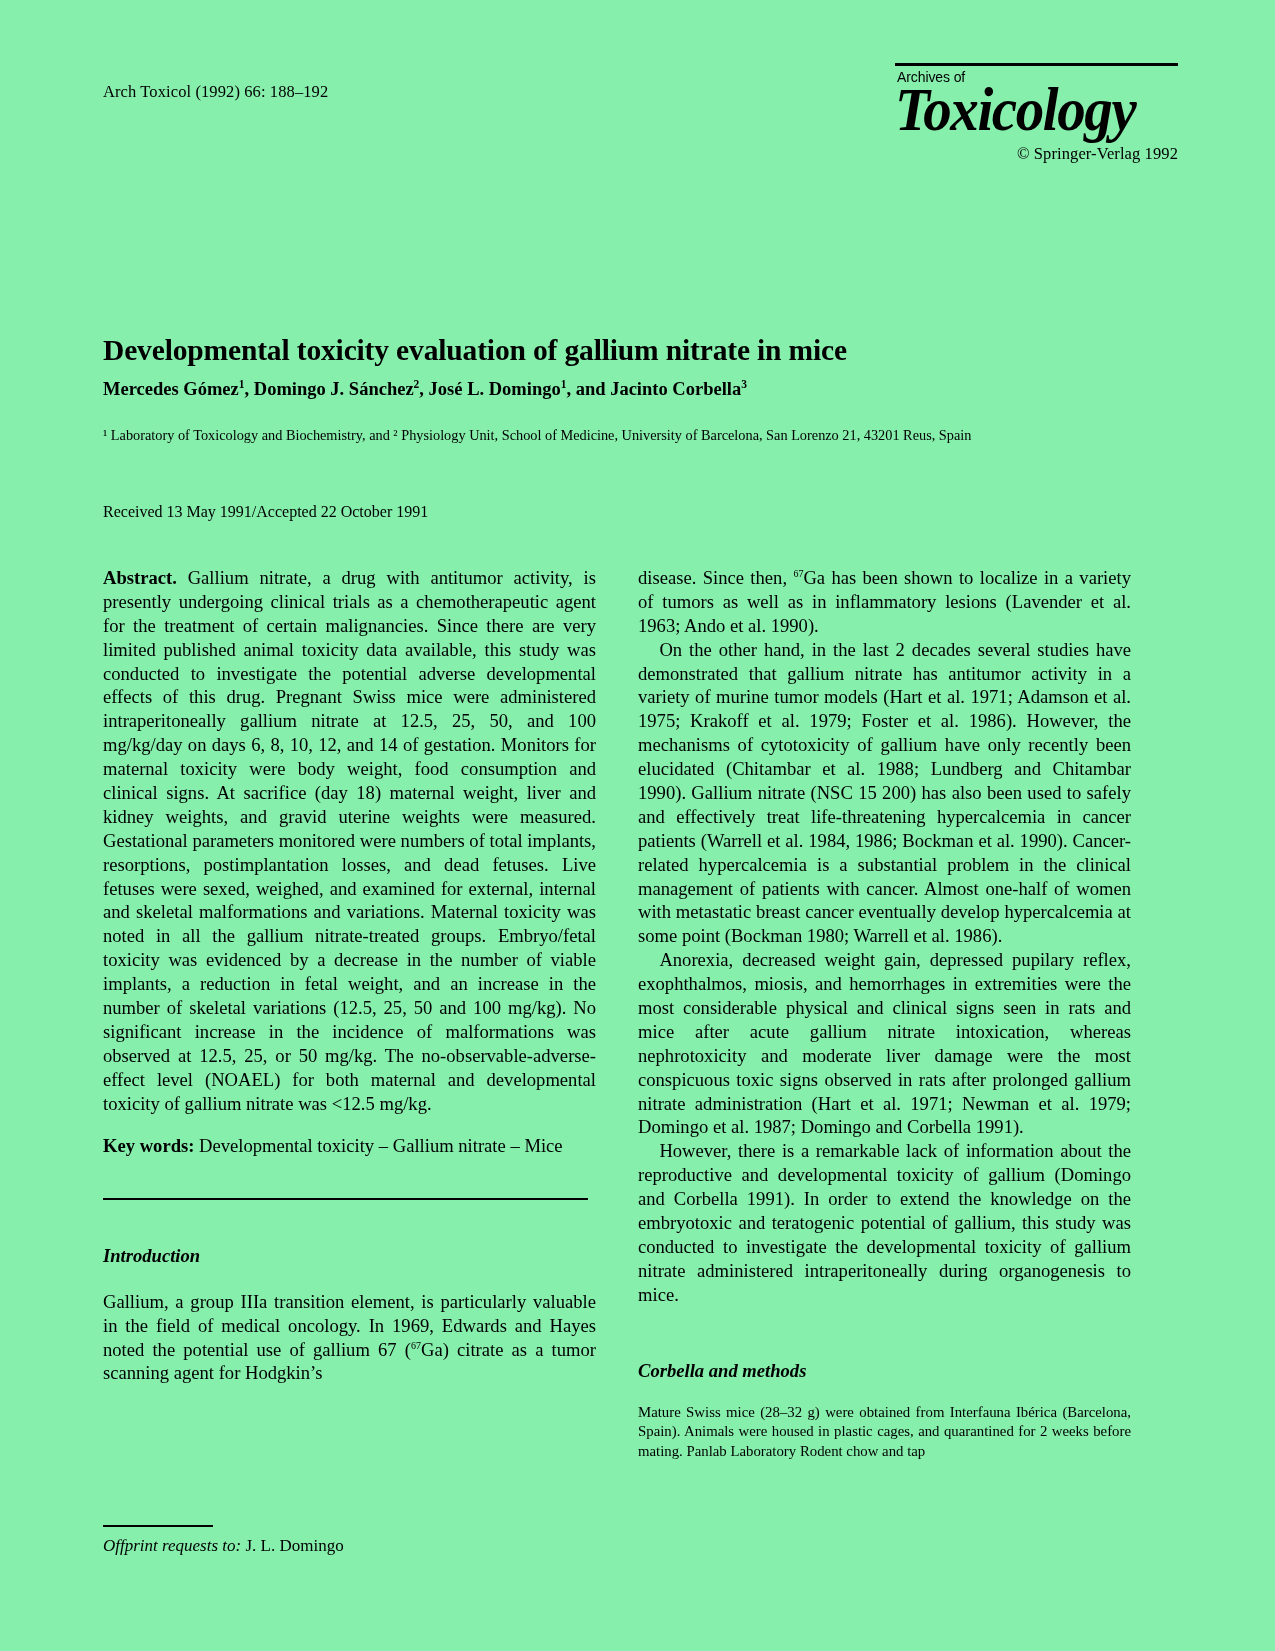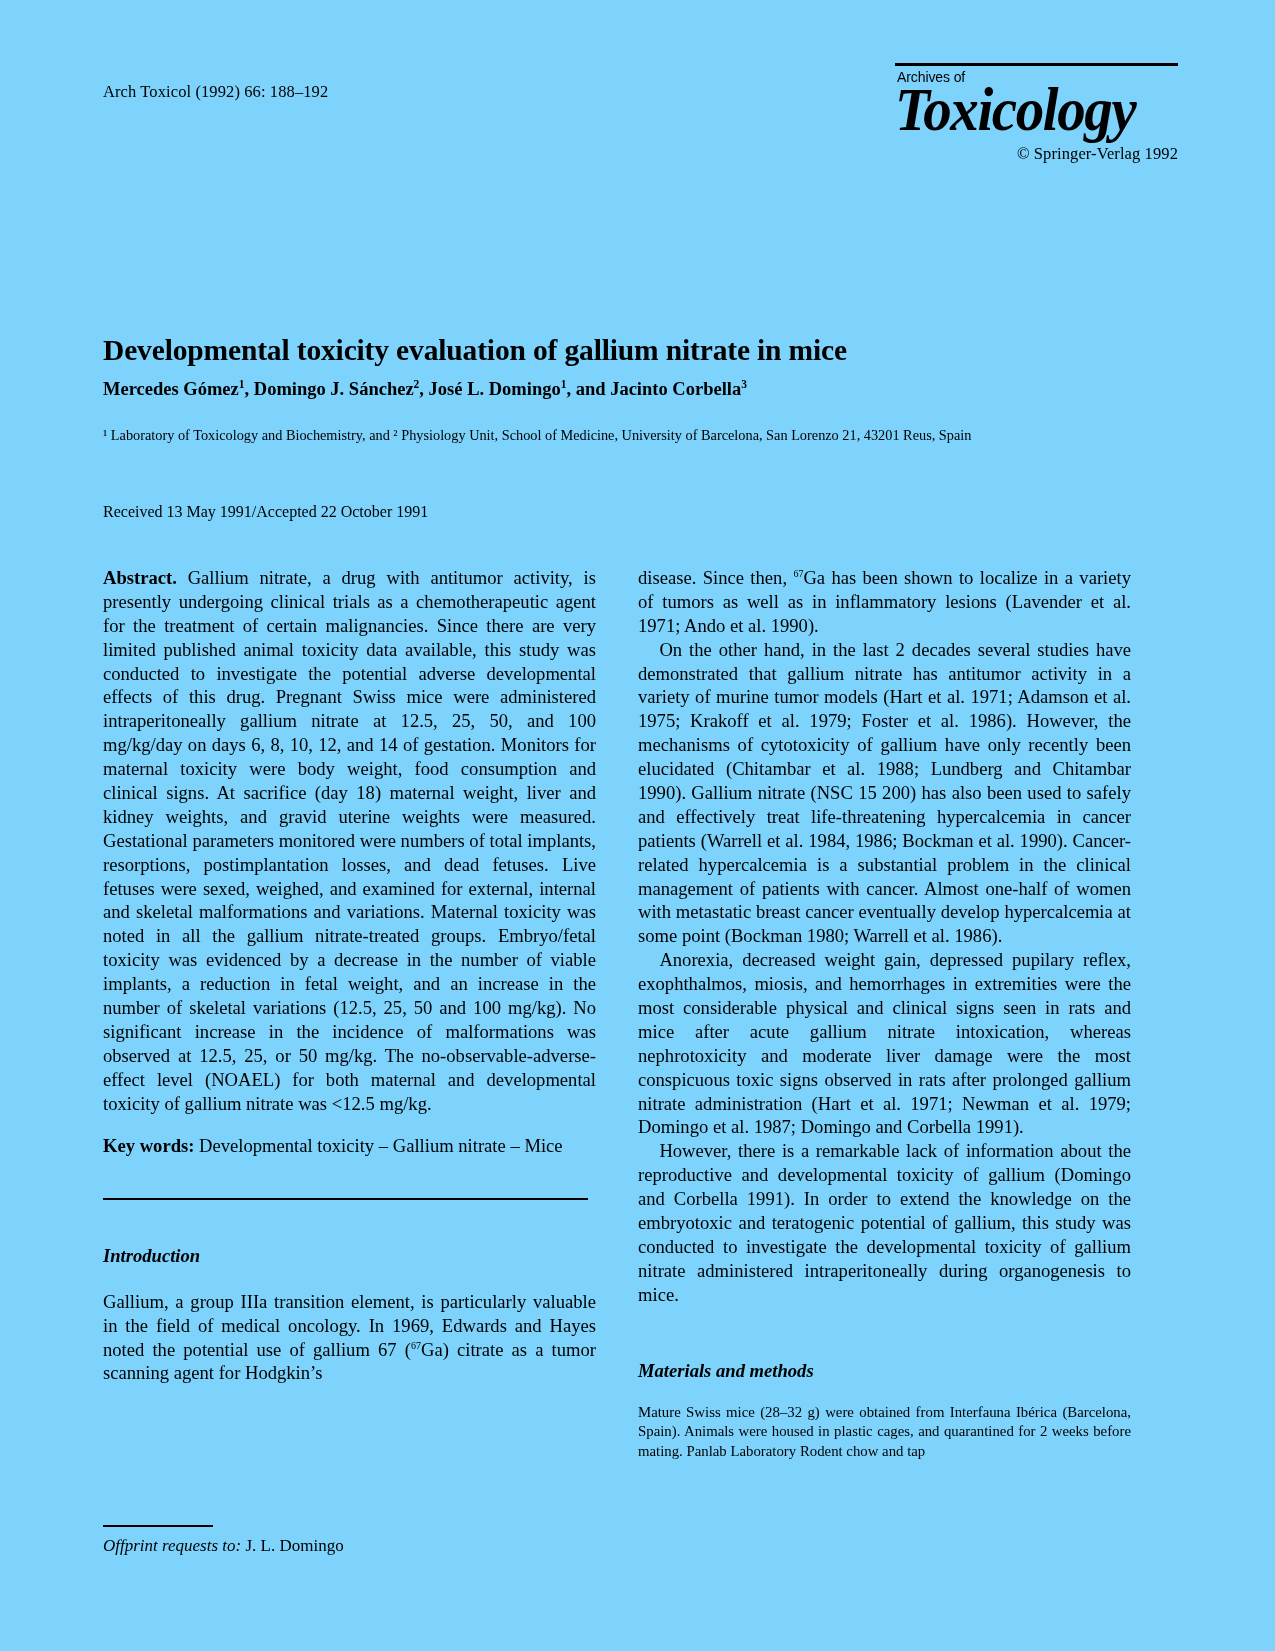--- a/index.html
+++ b/index.html
@@ -9,21 +9,21 @@
   }
   body {
     font-family: "Liberation Serif", "DejaVu Serif", serif;
     color: #000000;
   }
   .page {
     position: relative;
     width: 1275px;
     height: 1651px;
     margin: 0 auto;
-    background: #7dd3fc;
+    background: #86efac;
     overflow: hidden;
   }
 
   
   .running-head {
     position: absolute;
     left: 103px;
     top: 82px;
     font-size: 16.5px;
     letter-spacing: 0.1px;
@@ -215,29 +215,29 @@
 
     <div class="hr-sep"></div>
 
     <p class="section-head intro-head">Introduction</p>
 
     <p class="intro-body"><span>Gallium, a group IIIa transition element, is particularly valuable in the field of medical oncology. In 1969, Edwards and Hayes noted the potential use of gallium 67 (</span><sup>67</sup><span>Ga) citrate as a tumor scanning agent for Hodgkin’s</span></p>
   </div>
 
   <div class="col col-right">
 
-    <p class="no-indent"><span>disease. Since then, </span><sup>67</sup><span>Ga has been shown to localize in a variety of tumors as well as in inflammatory lesions (Lavender et al. 1971; Ando et al. 1990).</span></p>
+    <p class="no-indent"><span>disease. Since then, </span><sup>67</sup><span>Ga has been shown to localize in a variety of tumors as well as in inflammatory lesions (Lavender et al. 1963; Ando et al. 1990).</span></p>
 
     <p>On the other hand, in the last 2 decades several studies have demonstrated that gallium nitrate has antitumor activity in a variety of murine tumor models (Hart et al. 1971; Adamson et al. 1975; Krakoff et al. 1979; Foster et al. 1986). However, the mechanisms of cytotoxicity of gallium have only recently been elucidated (Chitambar et al. 1988; Lundberg and Chitambar 1990). Gallium nitrate (NSC 15 200) has also been used to safely and effectively treat life-threatening hypercalcemia in cancer patients (Warrell et al. 1984, 1986; Bockman et al. 1990). Cancer-related hypercalcemia is a substantial problem in the clinical management of patients with cancer. Almost one-half of women with metastatic breast cancer eventually develop hypercalcemia at some point (Bockman 1980; Warrell et al. 1986).</p>
 
     <p>Anorexia, decreased weight gain, depressed pupilary reflex, exophthalmos, miosis, and hemorrhages in extremities were the most considerable physical and clinical signs seen in rats and mice after acute gallium nitrate intoxication, whereas nephrotoxicity and moderate liver damage were the most conspicuous toxic signs observed in rats after prolonged gallium nitrate administration (Hart et al. 1971; Newman et al. 1979; Domingo et al. 1987; Domingo and Corbella 1991).</p>
 
     <p>However, there is a remarkable lack of information about the reproductive and developmental toxicity of gallium (Domingo and Corbella 1991). In order to extend the knowledge on the embryotoxic and teratogenic potential of gallium, this study was conducted to investigate the developmental toxicity of gallium nitrate administered intraperitoneally during organogenesis to mice.</p>
 
-    <p class="section-head methods-head">Materials and methods</p>
+    <p class="section-head methods-head">Corbella and methods</p>
 
     <p class="methods-body">Mature Swiss mice (28–32 g) were obtained from Interfauna Ibérica (Barcelona, Spain). Animals were housed in plastic cages, and quarantined for 2 weeks before mating. Panlab Laboratory Rodent chow and tap</p>
   </div>
 
   <div class="footnote">
     <div class="footnote-rule"></div>
     <p class="footnote-text"><span class="ital">Offprint requests to:</span><span>  J. L. Domingo</span></p>
   </div>
 
 </div>

